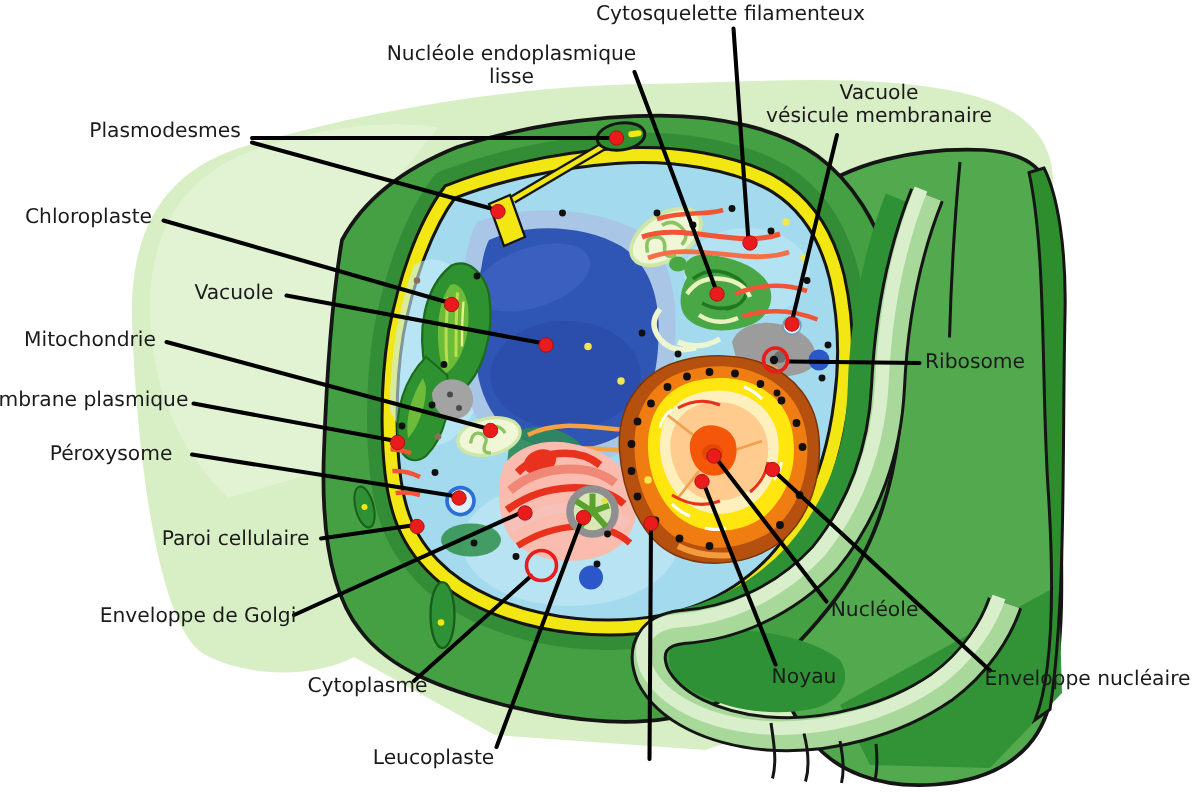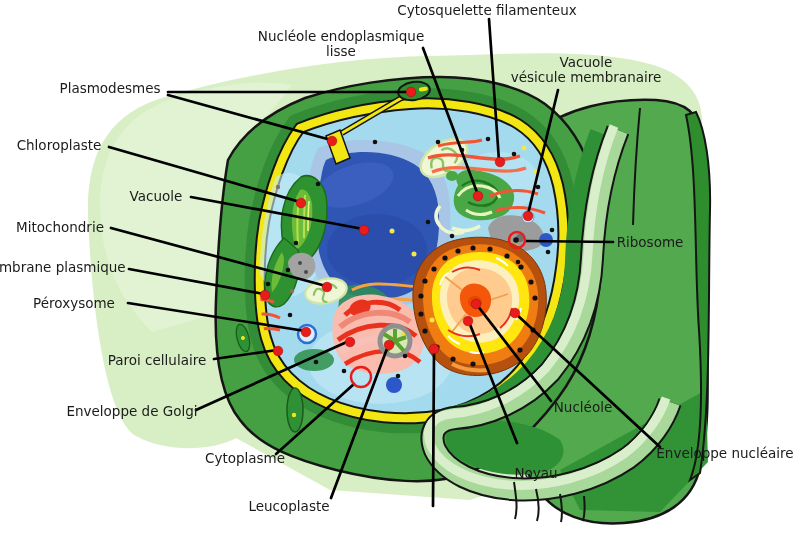--- a/index.html
+++ b/index.html
@@ -298,21 +298,21 @@
       </div>
       <div class="lbl" style="left: 132px; top: 411px;">
         <div>Enveloppe de Golgi</div>
       </div>
       <div class="lbl" style="left: 229px; top: 458px; margin-left: 16px;">
         <div>Cytoplasme</div>
       </div>
       <div class="lbl" style="left: 289px; top: 506px;">
         <div>Leucoplaste</div>
       </div>
-      <div class="lbl" style="left: 536px; top: 452px; margin-top: 21px;">
+      <div class="lbl" style="left: 536px; top: 452px;">
         <div>Noyau</div>
       </div>
       <div class="lbl" style="left: 583px; top: 407px;">
         <div>Nucléole</div>
       </div>
       <div class="lbl" style="left: 725px; top: 453px; text-align: center;">
         <div>Enveloppe nucléaire</div>
       </div>
       <div class="lbl" style="left: 650px; top: 242px;">
         <div>Ribosome</div>

